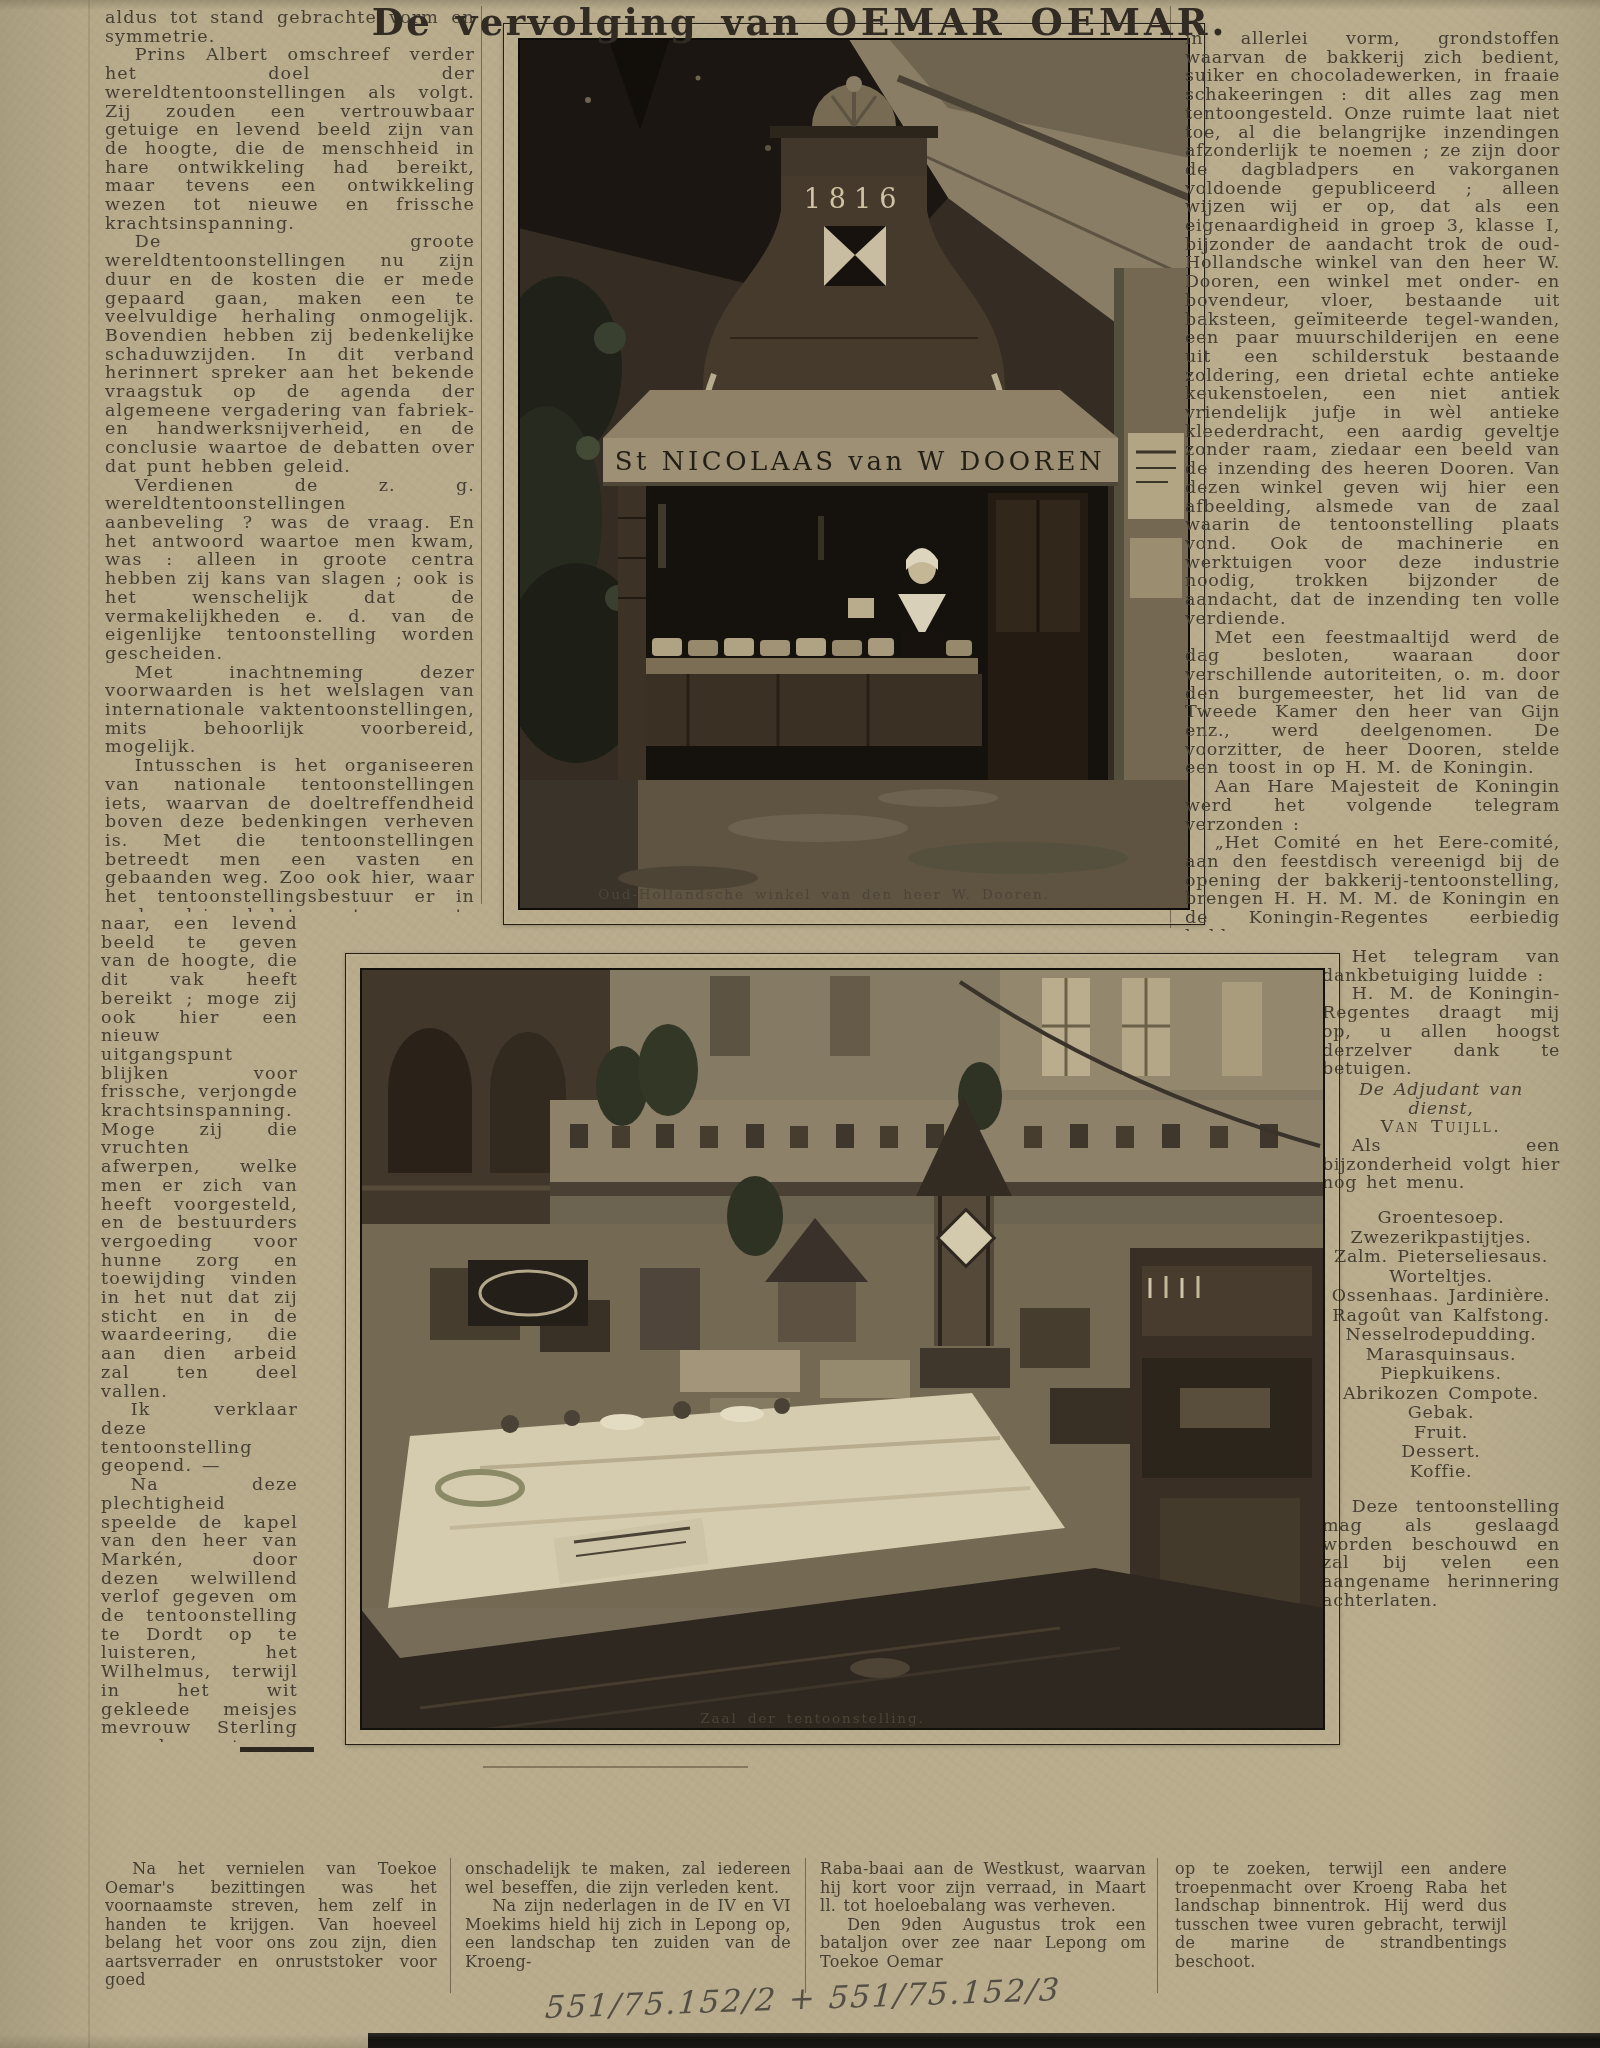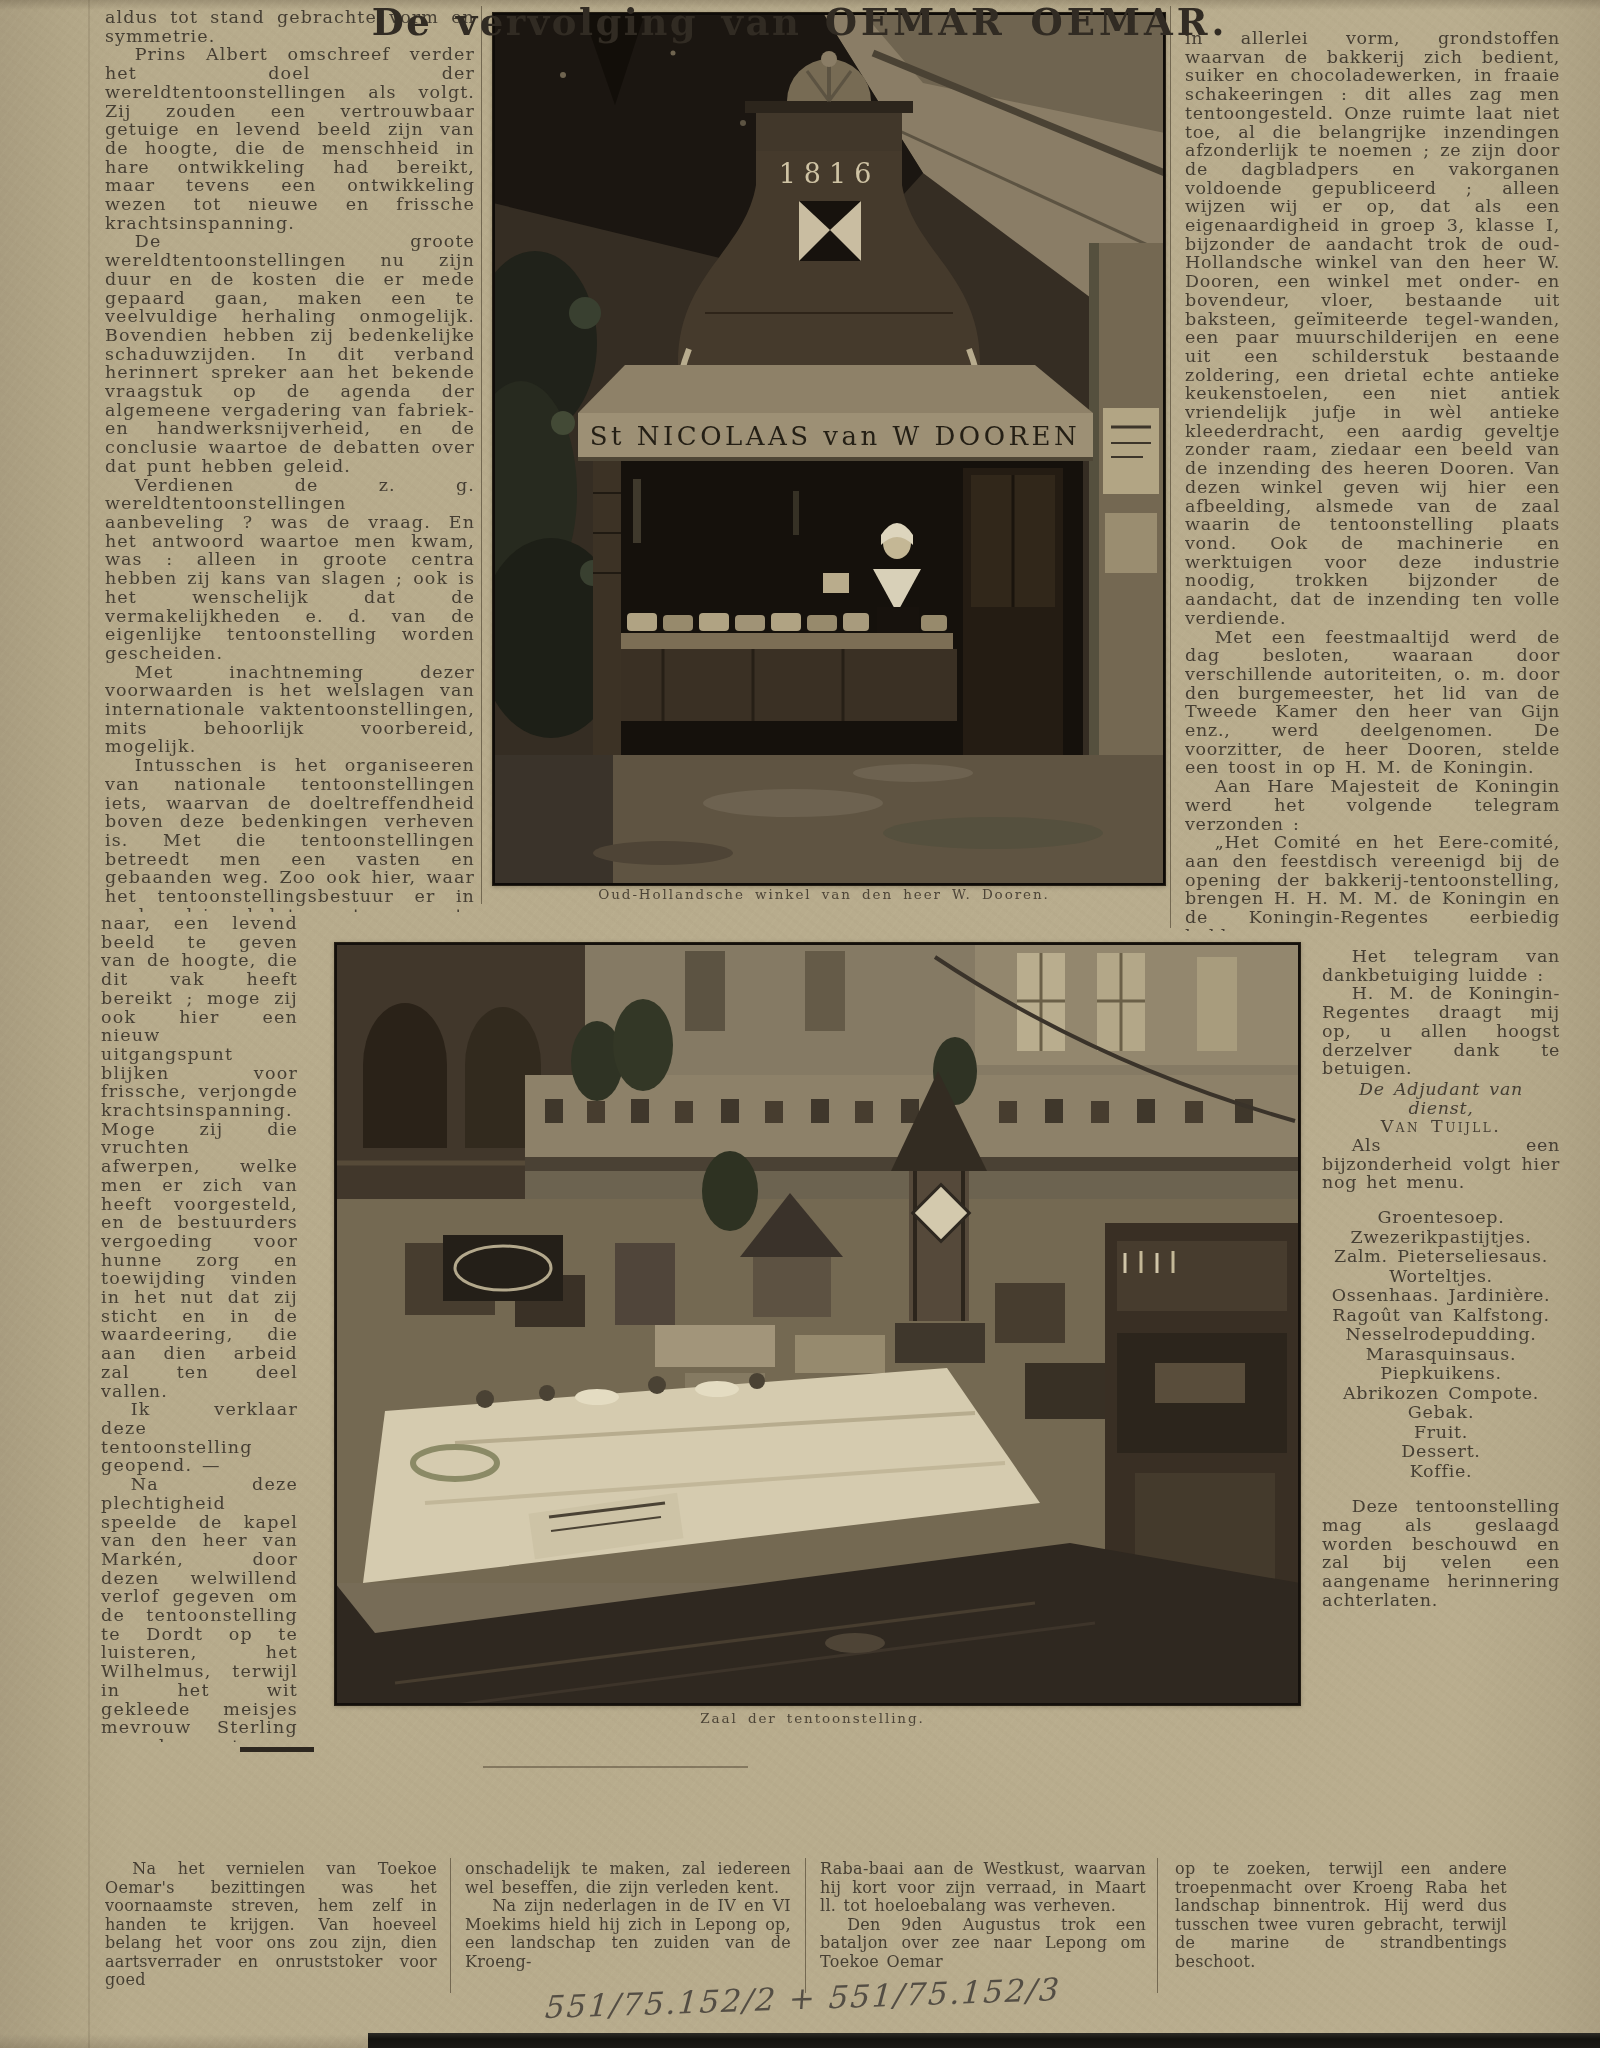--- a/index.html
+++ b/index.html
@@ -22,21 +22,21 @@
   .col p{margin:0;text-indent:0;}
   .col p.ind{text-indent:1.7em;}
   .tight{letter-spacing:.7px;margin-top:21px;}
   .gap-top{margin-top:18px;}
   .adj{margin-top:2px;}
   .adj .role{font-style:italic;text-align:center;}
   .adj .name{font-variant:small-caps;letter-spacing:2.5px;text-align:center;}
   .menu{margin:16px 0;text-align:center;}
   .menu div{line-height:19.5px;}
   .vrule{position:absolute;width:1px;background:rgba(92,81,61,.75);}
-  .figure{position:absolute;margin:4px;padding:0;border:1px solid #241e14;
+  .figure{position:absolute;margin:15px;padding:14px;border:1px solid #241e14;
           box-shadow:inset 0 0 0 2px rgba(205,192,158,.28), 0 1px 4px rgba(30,22,12,.25);}
   .figure svg{display:block;}
   .caption{position:absolute;text-align:center;font-size:13.5px;letter-spacing:1.9px;
            word-spacing:4px;color:#4c4437;}
   .headline{position:absolute;left:0;top:1797;width:1600px;text-align:center;
             font-weight:bold;font-size:37px;letter-spacing:2.5px;word-spacing:8px;color:#312b23;}
   .headline .emph{letter-spacing:4px;}
   .hrule{position:absolute;height:2px;background:rgba(80,68,50,.5);}
   .end-dash{position:absolute;left:240px;top:1747px;width:74px;height:5px;background:#2d271f;}
   .bcol{font-size:16px;letter-spacing:.3px;word-spacing:2px;line-height:18.5px;}

